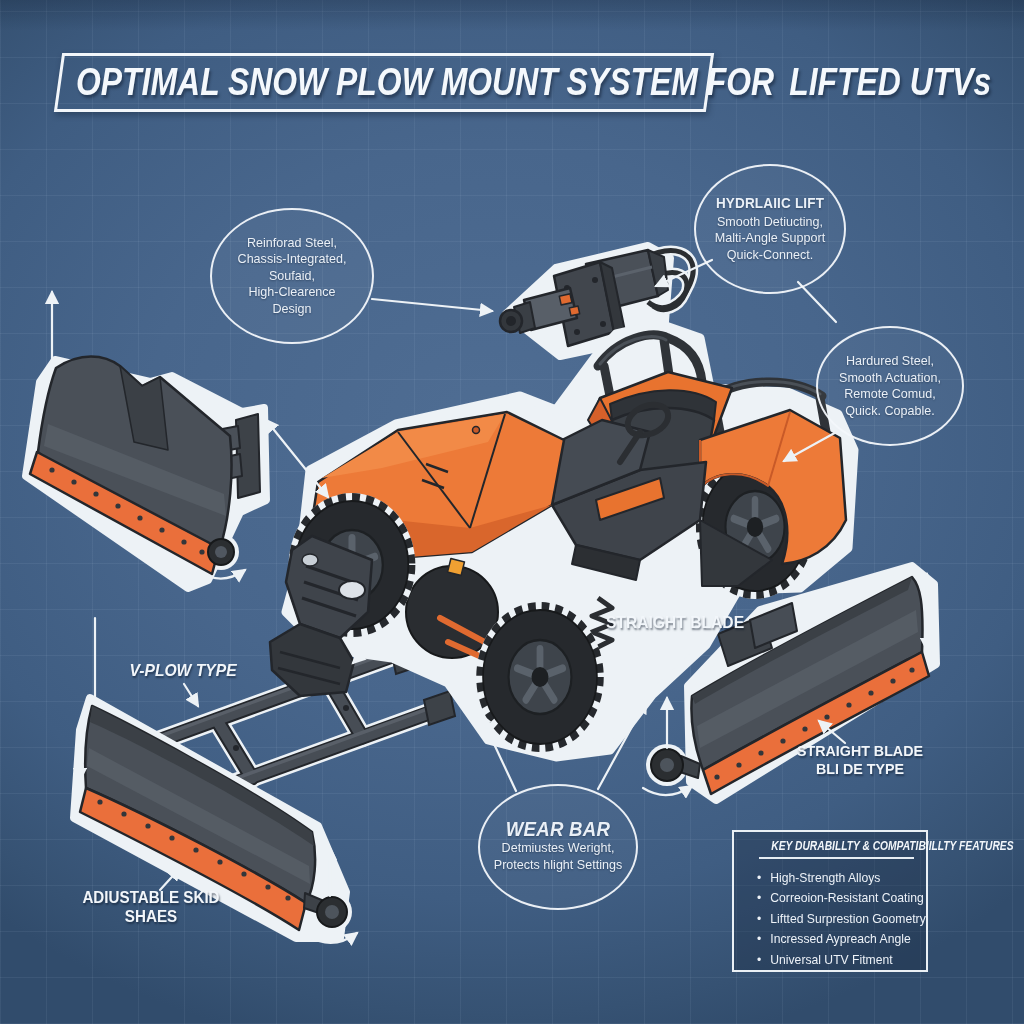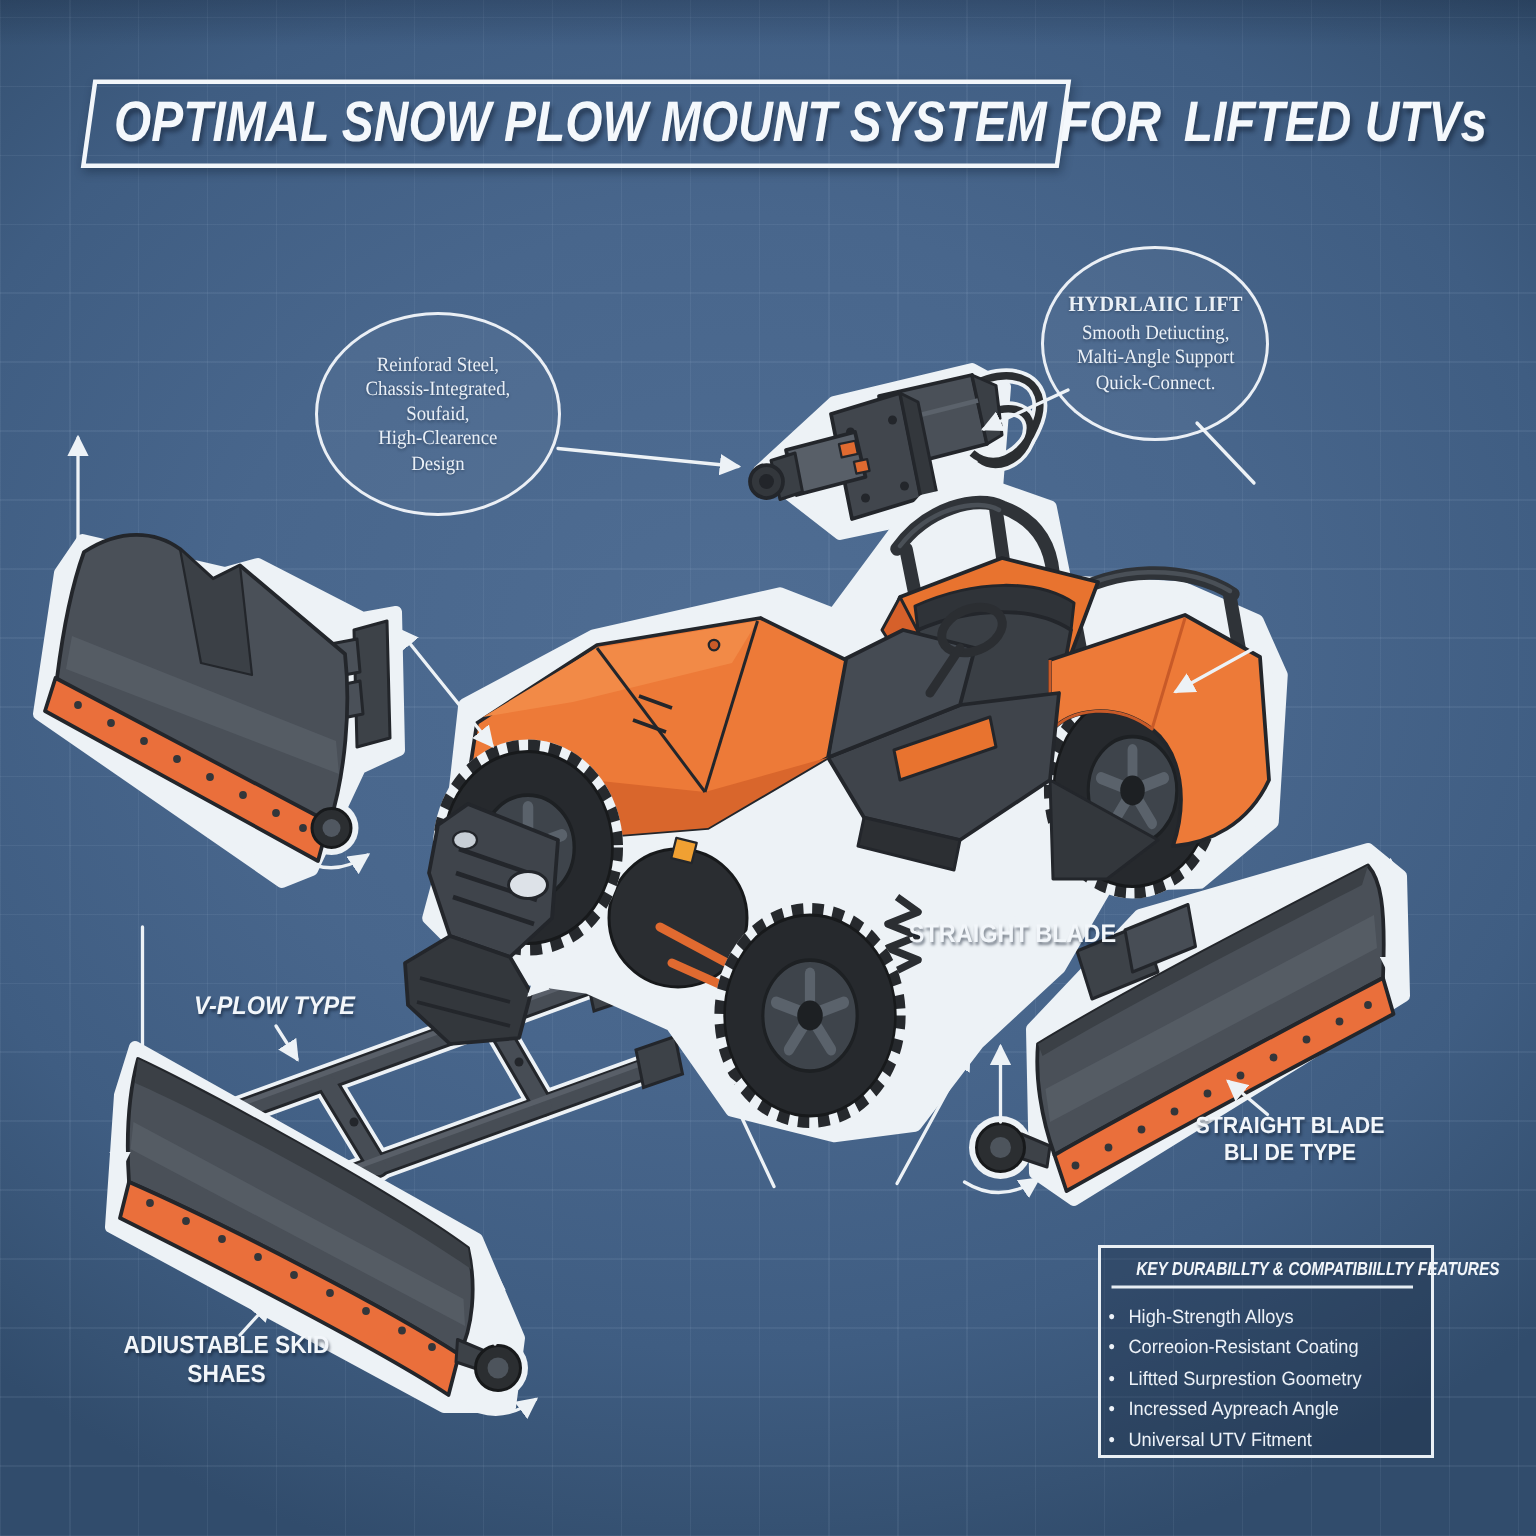--- a/index.html
+++ b/index.html
@@ -25,23 +25,23 @@
     left:76px;top:61px;width:940px;display:flex;gap:18px;white-space:nowrap;
     transform:scaleX(.84);transform-origin:left center;
     font-size:38px;font-weight:bold;font-style:italic;letter-spacing:0;
     color:#F4F8FC;text-shadow:2px 3px 3px rgba(10,22,40,.45);
   }
 
   
   .callout{
     border:2px solid rgba(243,247,251,.95);border-radius:50%;
     background:rgba(255,255,255,.035);
-    display:flex;flex-direction:column;align-items:center;justify-content:center;
+    display:flex;flex-direction:column;justify-content:center;
     text-align:center;font-size:13.5px;line-height:16.5px;
-    color:#EAF0F7;text-shadow:0 1px 2px rgba(10,22,40,.4);font-family:Liberation Serif, serif;
+    color:#EAF0F7;text-shadow:0 1px 2px rgba(10,22,40,.4);
   }
   .callout .inner{transform:scaleX(.93);}
   .callout-front{left:210px;top:208px;width:160px;height:132px;}
   .callout-hyd{left:694px;top:164px;width:148px;height:126px;}
   .callout-hard{left:816px;top:326px;width:144px;height:116px;}
   .callout-wear{left:478px;top:784px;width:156px;height:122px;font-size:13.5px;}
   .callout-title{font-weight:bold;font-size:14.5px;letter-spacing:.2px;margin-bottom:2px;}
   .wear-title{font-weight:bold;font-style:italic;font-size:20px;margin-bottom:3px;letter-spacing:.3px;}
 
   
@@ -50,23 +50,23 @@
     text-shadow:1px 2px 2px rgba(10,22,40,.5);
     transform:scaleX(.92);transform-origin:center;
   }
   .lbl-vplow{left:108px;top:661px;width:150px;font-size:17px;font-style:italic;}
   .lbl-skid{left:73px;top:888px;width:156px;font-size:16.5px;line-height:19px;}
   .lbl-straight{left:595px;top:613px;width:160px;font-size:17px;}
   .lbl-straight-type{left:780px;top:742px;width:160px;font-size:15.5px;line-height:18px;}
 
   
   .features{
-    left:732px;top:830px;width:224px;height:142px;box-sizing:border-box;
+    left:732px;top:830px;width:196px;height:142px;box-sizing:border-box;
     border:2px solid #EAF0F5;background:rgba(21,34,52,.30);
-    padding:7px 10px 0 5px;
+    padding:7px 10px 0 23px;
   }
   .features-title{
     font-weight:bold;font-style:italic;font-size:12.5px;text-align:center;
     white-space:nowrap;transform:scaleX(.82);transform-origin:center;
     color:#F2F6FA;
   }
   .features-rule{height:1.5px;background:#E6EDF3;margin:4px 2px 9px 2px;}
   .features-items{transform:scaleX(.95);transform-origin:left;}
   .feature-item{font-size:12.8px;line-height:20.6px;white-space:nowrap;color:#EDF2F8;}
   .feature-item .dot{display:inline-block;width:14px;}
@@ -378,21 +378,36 @@
 
   <div class="abs callout callout-hyd">
     <div class="inner">
       <div class="callout-title">HYDRLAIIC LIFT</div>
       <div>Smooth Detiucting,</div>
       <div>Malti-Angle Support</div>
       <div>Quick-Connect.</div>
     </div>
   </div>
 
-
+  <div class="abs callout callout-hard">
+    <div class="inner">
+      <div>Hardured Steel,</div>
+      <div>Smooth Actuation,</div>
+      <div>Remote Comud,</div>
+      <div>Quick. Copable.</div>
+    </div>
+  </div>
+
+  <div class="abs callout callout-wear">
+    <div class="inner">
+      <div class="wear-title">WEAR BAR</div>
+      <div>Detmiustes Weright,</div>
+      <div>Protects hlight Settings</div>
+    </div>
+  </div>
 
   <div class="abs lbl lbl-vplow">V-PLOW TYPE</div>
 
   <div class="abs lbl lbl-skid">
     <div>ADIUSTABLE SKID</div>
     <div>SHAES</div>
   </div>
 
   <div class="abs lbl lbl-straight">STRAIGHT BLADE</div>
 

